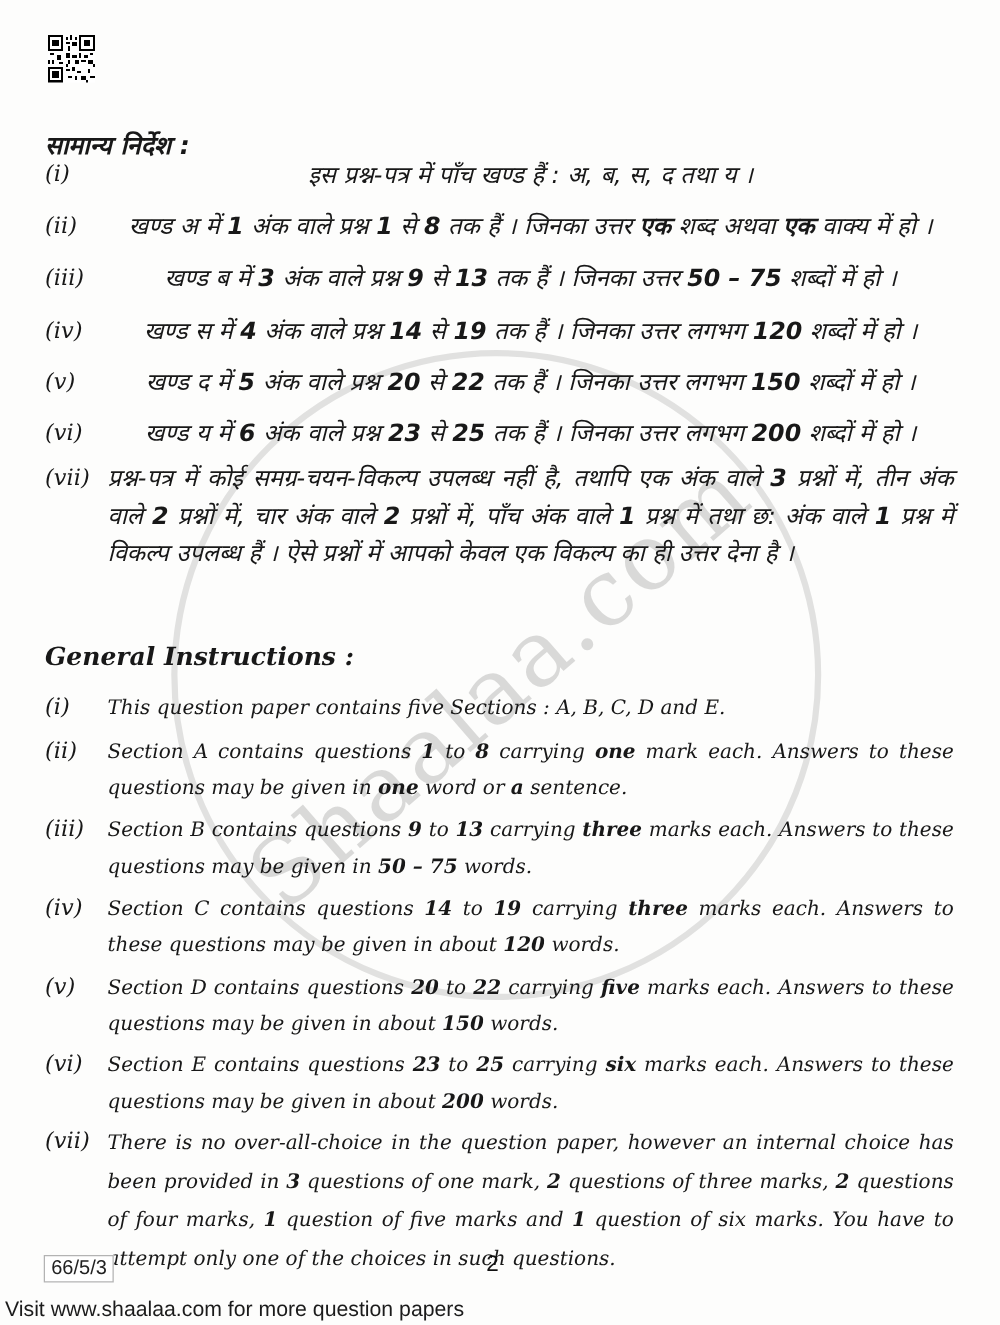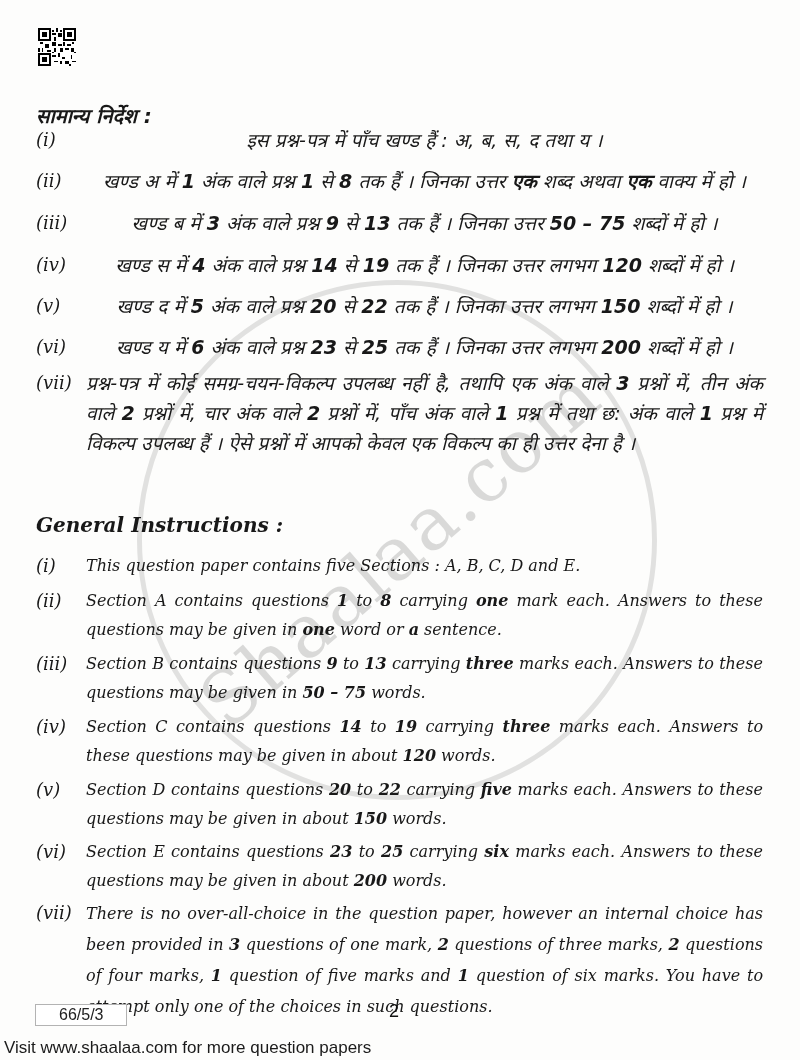--- a/index.html
+++ b/index.html
@@ -40,21 +40,21 @@
   }
   .hi.multi .txt { text-align:justify; }
   .en .txt {
     font-style:italic; font-size:16px; line-height:29px; text-align:justify;
   }
   .en.vii .txt { line-height:31px; }
   b { font-weight:700; }
   
   .paper-code-box {
     position:absolute; left:35px; top:1004px; z-index:2;
-    border:1px solid #b3b3b3; background:#fff; padding:1px 23px;
+    border:1px solid #b3b3b3; background:#fff; padding:1px 5px;
     font-family:"Liberation Sans", sans-serif; font-size:16px; color:#222;
   }
   .page-number {
     position:absolute; left:389px; top:1001px; z-index:1;
     font-family:"Liberation Sans", sans-serif; font-size:18px; color:#111;
   }
   .branding {
     position:absolute; left:4px; top:1026px; z-index:3;
     font-family:"Liberation Sans", sans-serif; font-size:17px; color:#1b1b1b;
     white-space:nowrap;

